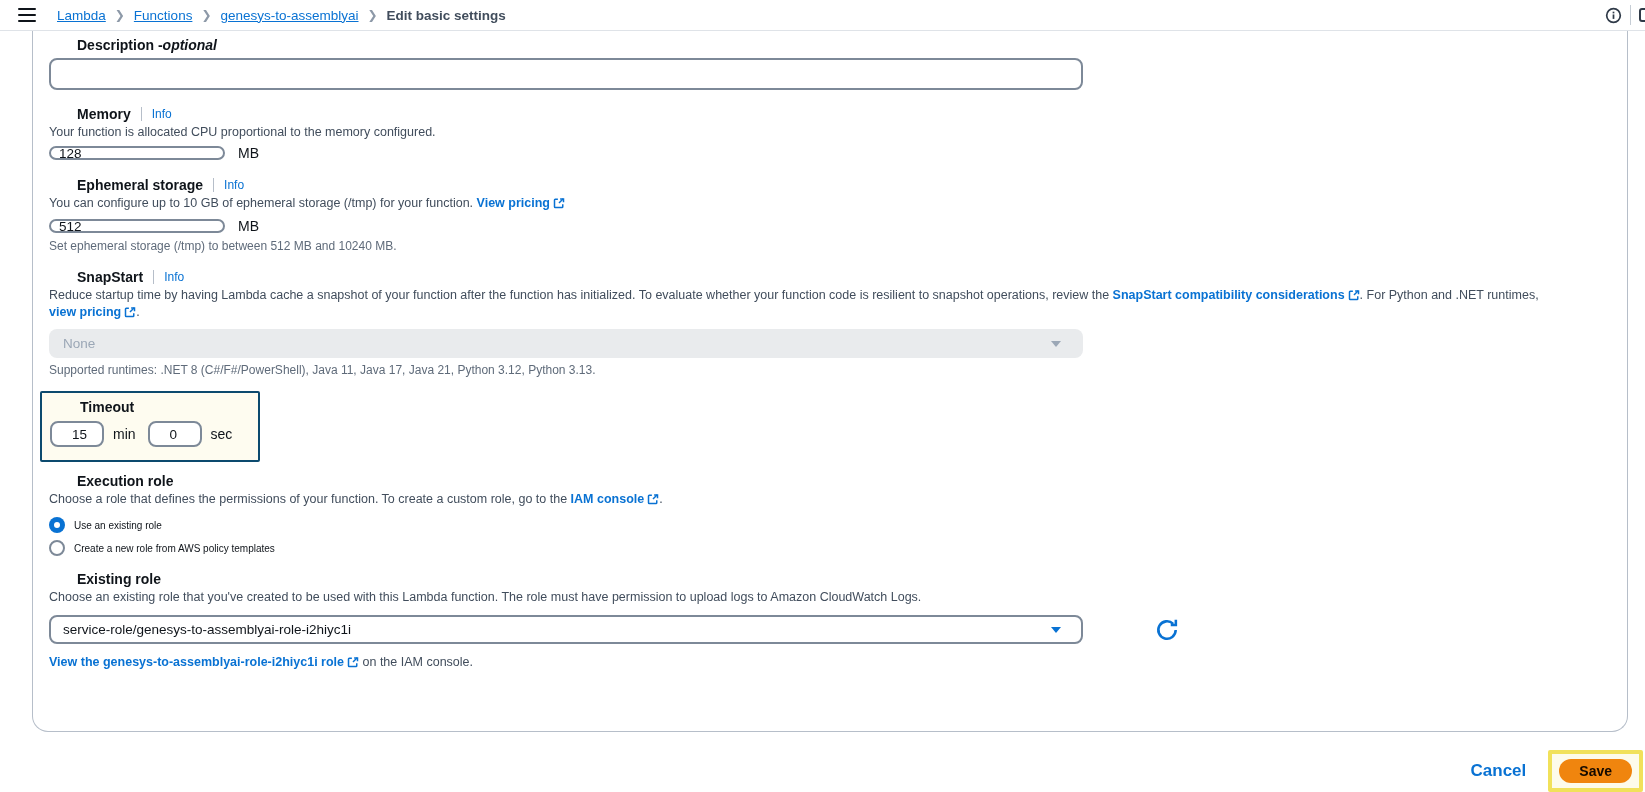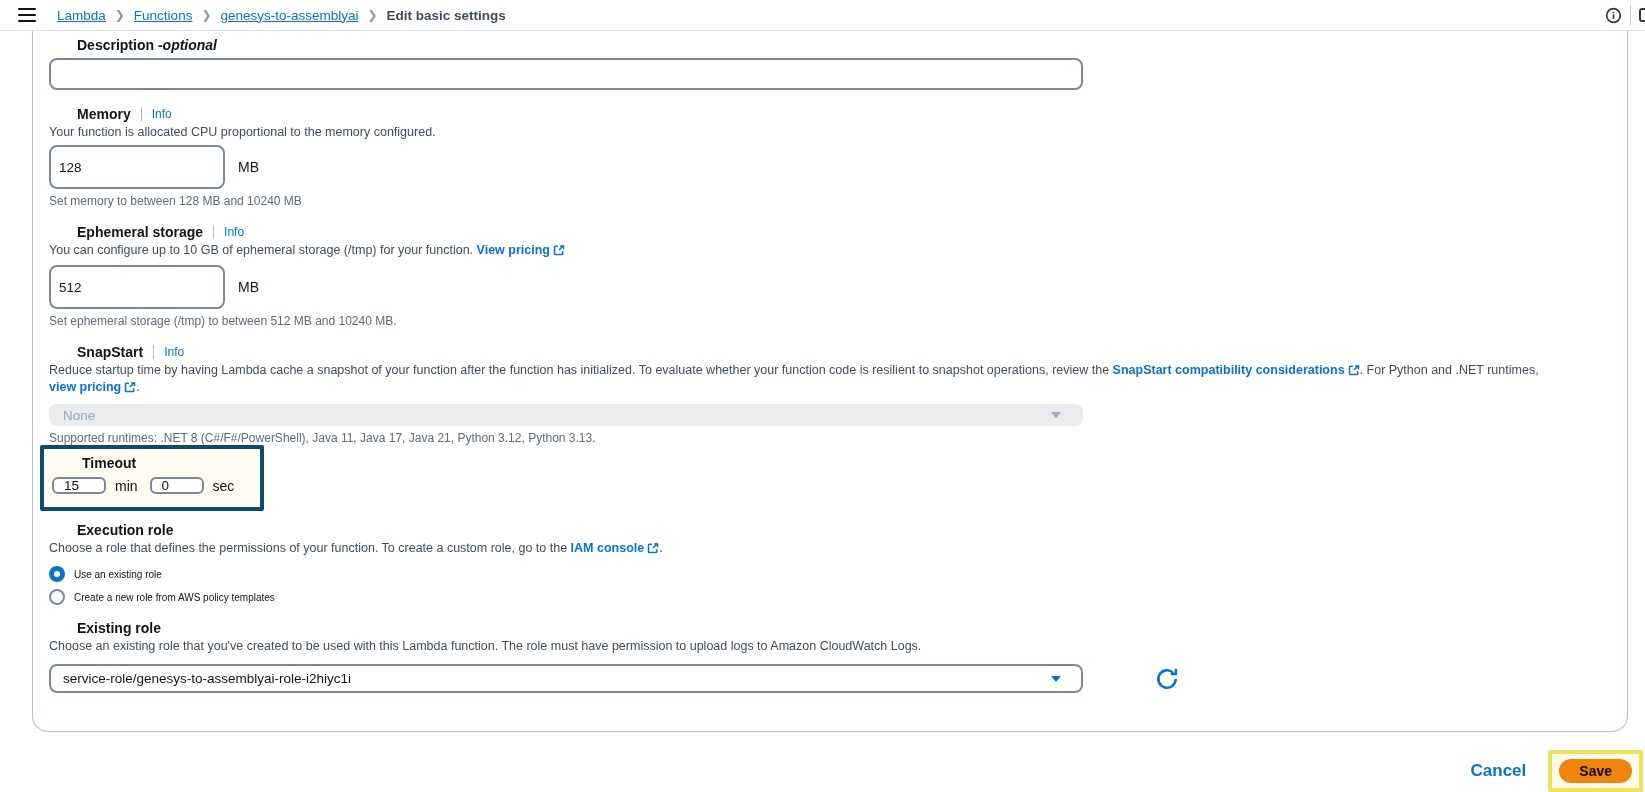--- a/index.html
+++ b/index.html
@@ -33,42 +33,42 @@
   .label-divider { width:1px; height:14px; background:#b6bec9; margin:0 10px; }
   .info-link { font-size:12px; font-weight:400; color:#0972d3; text-decoration:none; cursor:pointer; }
   .desc-text { font-size:12.5px; color:#414d5c; line-height:15px; margin-top:3px; max-width:1500px; }
   .help-text { font-size:12px; color:#5f6b7a; line-height:14px; margin-top:5px; }
   .inline-link { color:#0972d3; font-weight:700; text-decoration:none; cursor:pointer; white-space:nowrap; }
   .ext-icon { display:inline-block; vertical-align:-2px; margin-left:3px; }
 
   .text-input { border:2px solid #7d8998; border-radius:8px; background:#fff;
     font-family:"Liberation Sans",sans-serif; font-size:13.5px; color:#0f141a; padding:0 8px; }
   .wide { width:1034px; height:32px; }
-  .small { width:176px; height:44px; }
+  .small { width:176px; height:14px; }
   .unit { font-size:14px; color:#0f141a; margin-left:13px; }
   .input-row { display:flex; align-items:center; margin-top:5px; }
 
   .select-box { width:1034px; height:29px; border:2px solid #7d8998; border-radius:8px;
     background:#fff; display:flex; align-items:center; padding:0 12px; font-size:13.5px;
     color:#0f141a; cursor:pointer; margin-top:10px; }
   .select-box .caret { margin-left:auto; margin-right:8px; width:0; height:0;
     border-left:5px solid transparent; border-right:5px solid transparent;
     border-top:6px solid #0972d3; }
-  .select-disabled { border:none; background:#e9ebed; color:#9ba7b6; height:22px; cursor:default;
+  .select-disabled { border:none; background:#e9ebed; color:#9ba7b6; height:29px; cursor:default;
     padding:0 14px; margin-top:7px; }
   .select-disabled .caret { border-top-color:#9ba7b6; }
 
   .sec { margin-top:16px; }
 
   
-  .hl-box { border:4px solid #0c4a6e; background:rgba(247,238,170,0.18); border-radius:2px;
-    display:inline-block; padding:6px 14px 13px 8px; margin-left:-9px; }
+  .hl-box { border:2px solid #0c4a6e; background:rgba(247,238,170,0.18); border-radius:2px;
+    display:inline-block; padding:6px 14px 13px 8px; margin-top:14px; margin-left:-9px; }
   .hl-box .field-label { margin-left:2px; }
   .timeout-row { display:flex; align-items:center; margin-top:6px; }
-  .tiny { width:54px; height:17px; text-align:left; padding-left:10px;border-radius:6px; }
+  .tiny { width:54px; height:26px; text-align:left; padding-left:20px; }
   .timeout-row .unit { margin:0 12px 0 9px; }
 
   
   .radio-row { display:flex; align-items:center; margin-top:8px; cursor:pointer; }
   .radio-row + .radio-row { margin-top:7px; }
   .radio { width:16px; height:16px; border-radius:50%; margin-right:9px; flex:none; }
   .radio.on { background:#0972d3; position:relative; }
   .radio.on::after { content:""; position:absolute; left:5px; top:5px; width:6px; height:6px;
     border-radius:50%; background:#fff; }
   .radio.off { border:2px solid #7d8998; background:#fff; }
@@ -140,21 +140,20 @@
       <div class="field-label">
         <span>Memory</span>
         <span class="label-divider"></span>
         <a class="info-link">Info</a>
       </div>
       <div class="desc-text">Your function is allocated CPU proportional to the memory configured.</div>
       <div class="input-row">
         <input class="text-input small" value="128" style="">
         <span class="unit">MB</span>
       </div>
-      <div class="help-text">Set memory to between 128 MB and 10240 MB</div>
     </div>
 
     
     <div class="sec">
       <div class="field-label">
         <span>Ephemeral storage</span>
         <span class="label-divider"></span>
         <a class="info-link">Info</a>
       </div>
       <div class="desc-text">
@@ -236,20 +235,27 @@
           <span>service-role/genesys-to-assemblyai-role-i2hiyc1i</span>
           <span class="caret"></span>
         </div>
         <button class="refresh-btn" style="margin-top:10px;">
           <span><svg width="24" height="24" viewBox="0 0 16 16" fill="none" stroke="#0972d3" stroke-width="1.7">
                 <path d="M13.8 8a5.8 5.8 0 1 1-1.7-4.1"></path>
                 <path d="M13.9 1.2v3.4h-3.4"></path>
               </svg></span>
         </button>
       </div>
+      <div class="link-line">
+        <a class="inline-link"><span>View the genesys-to-assemblyai-role-i2hiyc1i role</span><span class="ext-icon"><svg width="12" height="12" viewBox="0 0 16 16" fill="none" stroke="#0972d3" stroke-width="2">
+                <path d="M13 9.5v3.5a1 1 0 0 1-1 1H3a1 1 0 0 1-1-1V4a1 1 0 0 1 1-1h3.5"></path>
+                <path d="M9.5 2.5H14v4.5"></path>
+                <path d="M13.6 2.4L8 8"></path>
+              </svg></span></a><span> on the IAM console.</span>
+      </div>
     </div>
 
   </div>
 </div>
 
 <div class="footer-actions">
   <a class="cancel-link">Cancel</a>
   <div class="save-hl">
     <button class="save-btn">Save</button>
   </div>

